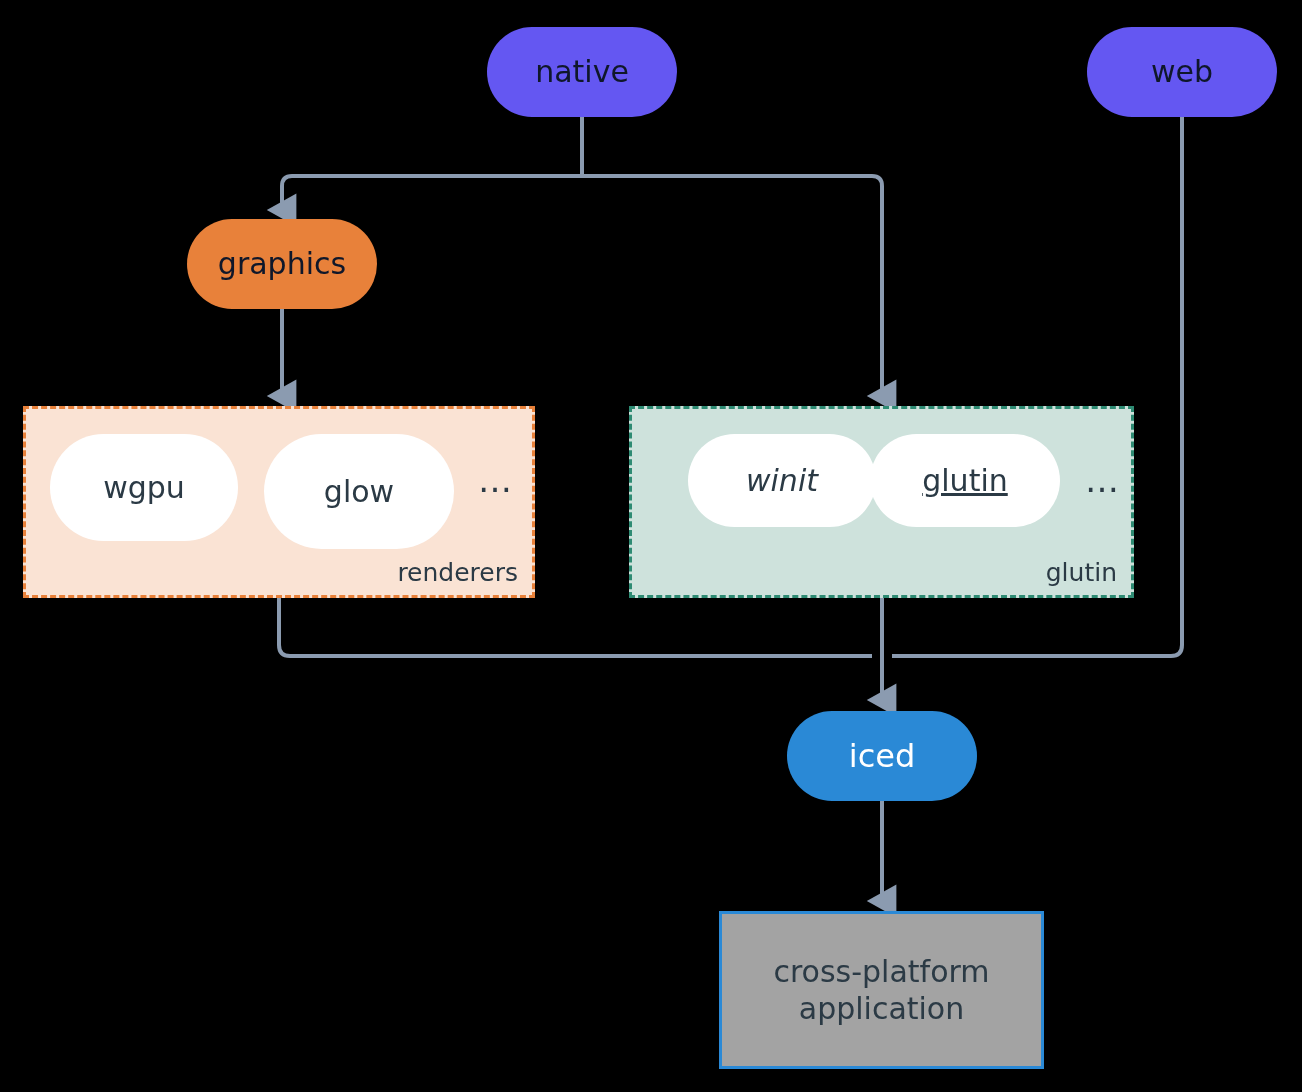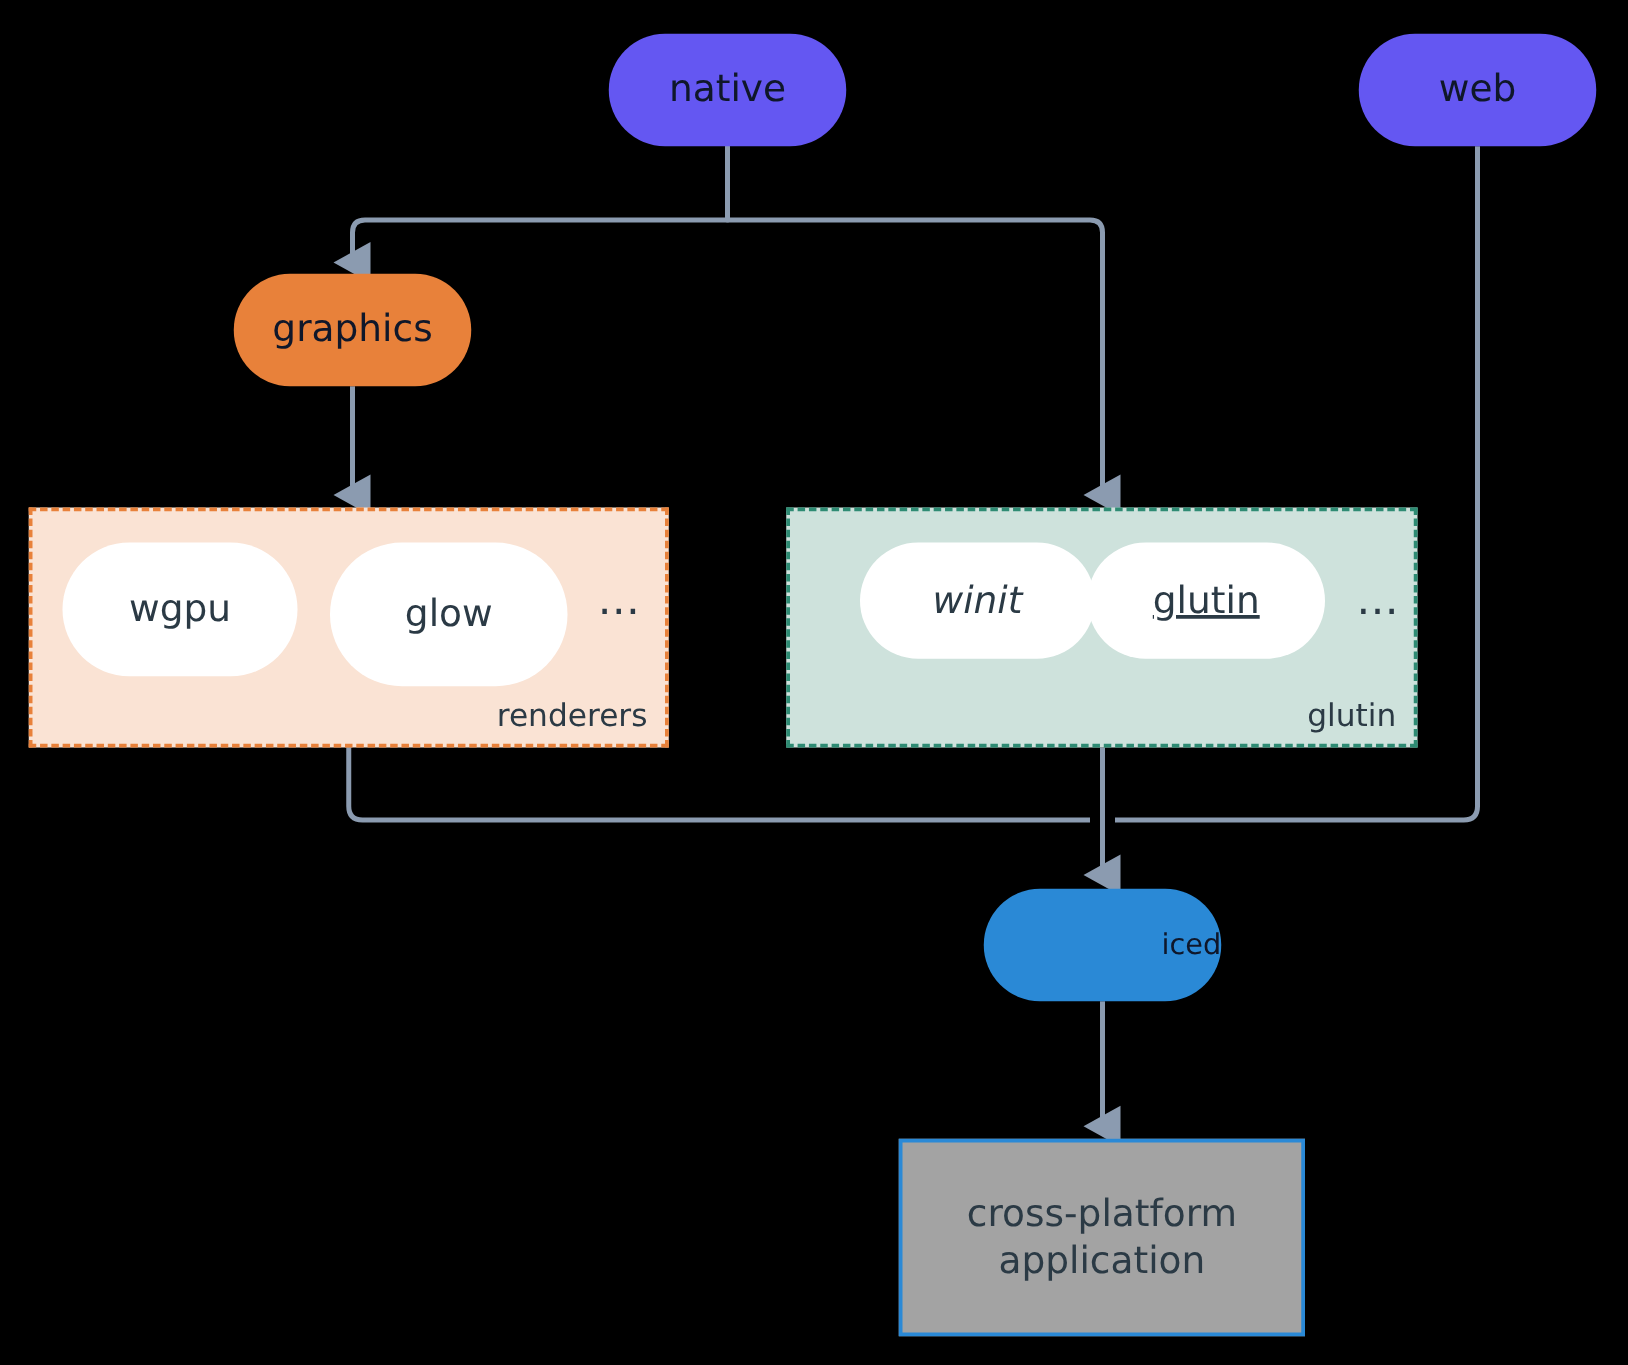--- a/index.html
+++ b/index.html
@@ -40,23 +40,22 @@
   }
   .pill-orange {
     background: #E8813A;
     border-radius: 999px;
     color: #0f172a;
     font-size: 30px;
   }
   .pill-blue {
     background: #2A89D6;
     border-radius: 999px;
-    color: #0f172a;
-    font-size: 23px;
-    justify-content: flex-end;
+    color: #ffffff;
+    font-size: 32px;
   }
   .pill-white {
     background: #ffffff;
     border-radius: 999px;
     color: #2B3A45;
     font-size: 30px;
   }
   .rect-blue {
     background: #a3a3a3;
     border: 3px solid #2A89D6;

